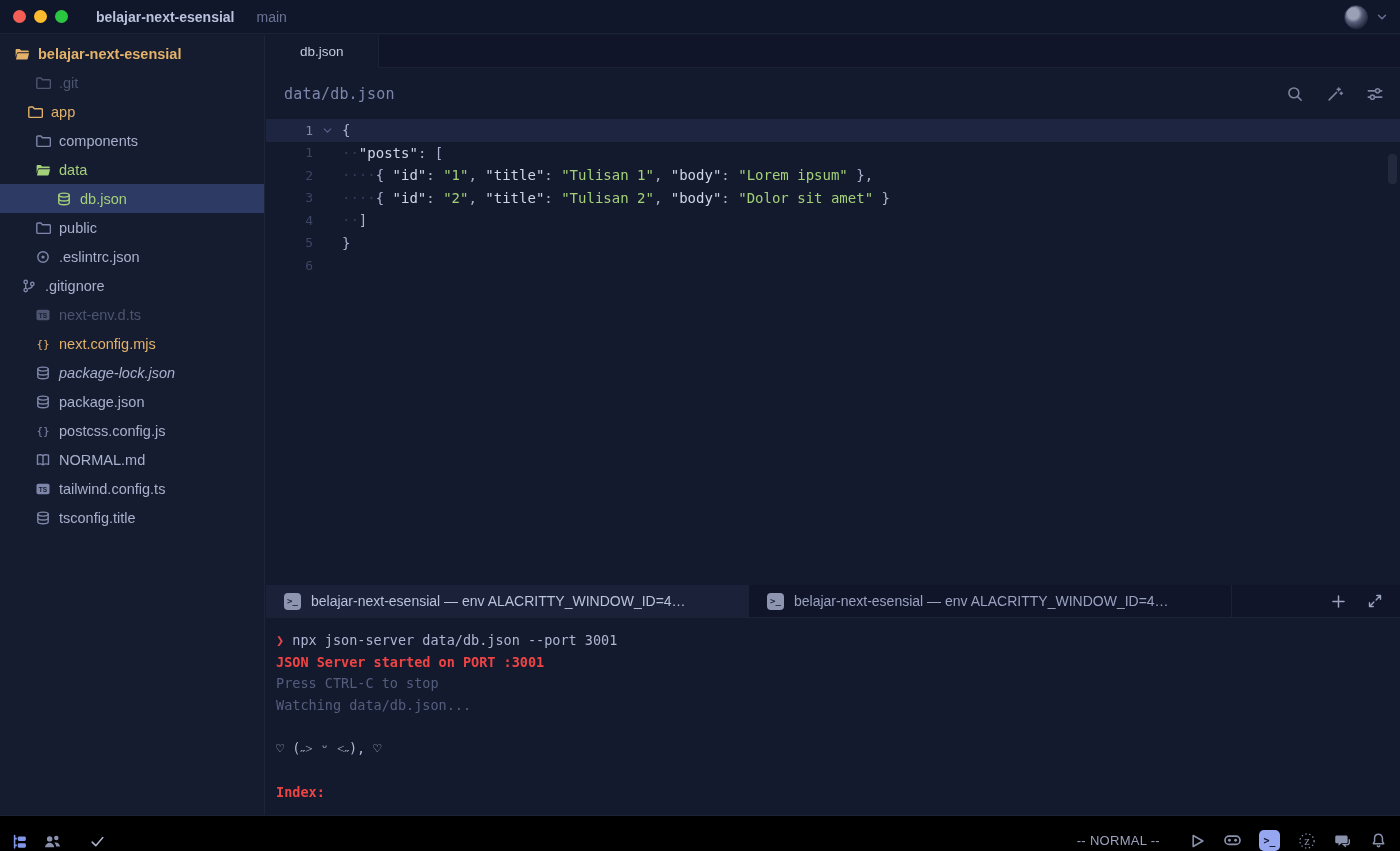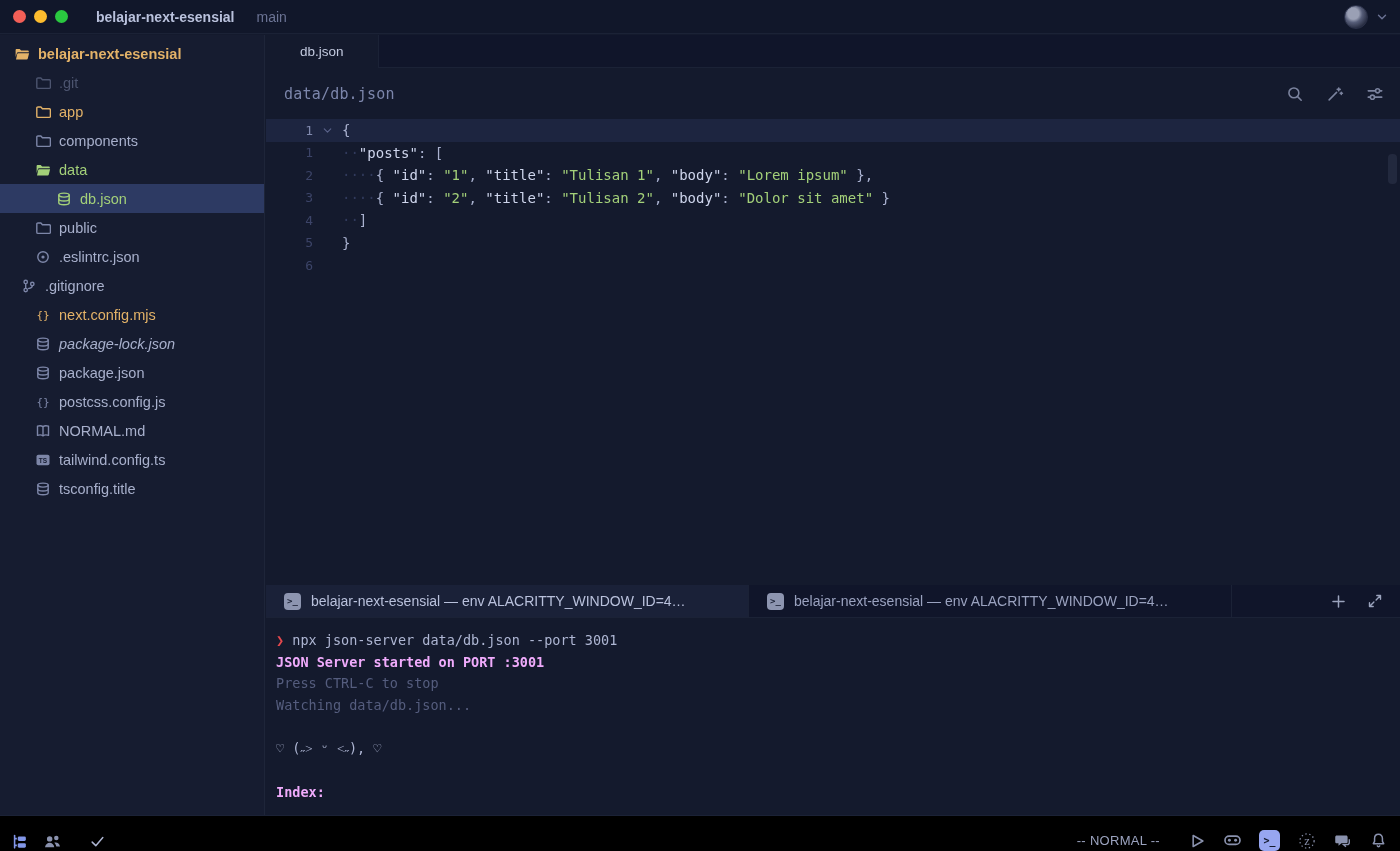--- a/index.html
+++ b/index.html
@@ -95,21 +95,21 @@
   .term-badge { width:17px; height:17px; border-radius:4px; background:#8d95b0; color:#1a2034;
                 font-family:"DejaVu Sans Mono", monospace; font-size:9px; font-weight:700;
                 display:flex; align-items:center; justify-content:center; flex:0 0 17px; }
   .term-actions { margin-left:auto; display:flex; align-items:center; gap:20px; padding-right:16px; }
   .term-action { width:17px; height:17px; color:#9aa3bd; display:flex; cursor:default; }
   .term-body { position:absolute; top:34px; left:0; right:0; bottom:0; padding:10px 0 0 10px;
                font-family:"DejaVu Sans Mono", monospace; font-size:13.5px; }
   .term-line { height:21.7px; white-space:pre; display:flex; align-items:center; }
   .tl-prompt { color:#e5484d; }
   .tl-cmd { color:#aeb6d3; }
-  .tl-bold { color:#f0abfc; font-weight:700; }
+  .tl-bold { color:#ef4444; font-weight:700; }
   .tl-dim { color:#555d7e; }
   .tl-normal { color:#aeb6d3; }
 
   
   .statusbar { position:absolute; left:0; right:0; bottom:0; height:36px; background:#000000;
                border-top:1px solid #1b2236; display:flex; align-items:flex-end; }
   .sb-left { display:flex; align-items:center; gap:14px; margin-left:10px; }
   .sb-right { margin-left:auto; display:flex; align-items:center; gap:17px; margin-right:12px; }
   .sb-btn { width:19px; height:19px; display:flex; align-items:center; justify-content:center;
             color:#8a92ae; cursor:default; }
@@ -155,21 +155,21 @@
           <span class="tree-label">belajar-next-esensial</span>
         </div>
         <div class="tree-row c-dim" style="padding-left: 35px;">
           <span class="ic">
             <svg width="16" height="16" viewBox="0 0 16 16" fill="none" stroke="currentColor" stroke-width="1.4" stroke-linecap="round" stroke-linejoin="round">
               <path d="M1.8 4.2c0-.7.5-1.2 1.2-1.2h2.9l1.5 1.7h6.8c.7 0 1.2.5 1.2 1.2v6.3c0 .7-.5 1.2-1.2 1.2H3c-.7 0-1.2-.5-1.2-1.2V4.2z"></path>
             </svg>
           </span>
           <span class="tree-label">.git</span>
         </div>
-        <div class="tree-row c-orange" style="padding-left: 35px;">
+        <div class="tree-row c-orange" style="padding-left: 27px;">
           <span class="ic">
             <svg width="16" height="16" viewBox="0 0 16 16" fill="none" stroke="currentColor" stroke-width="1.4" stroke-linecap="round" stroke-linejoin="round">
               <path d="M1.8 4.2c0-.7.5-1.2 1.2-1.2h2.9l1.5 1.7h6.8c.7 0 1.2.5 1.2 1.2v6.3c0 .7-.5 1.2-1.2 1.2H3c-.7 0-1.2-.5-1.2-1.2V4.2z"></path>
             </svg>
           </span>
           <span class="tree-label">app</span>
         </div>
         <div class="tree-row c-normal" style="padding-left: 35px;">
           <span class="ic">
             <svg width="16" height="16" viewBox="0 0 16 16" fill="none" stroke="currentColor" stroke-width="1.4" stroke-linecap="round" stroke-linejoin="round">
@@ -216,20 +216,29 @@
         <div class="tree-row c-normal" style="padding-left: 21px;">
           <span class="ic">
             <svg width="16" height="16" viewBox="0 0 16 16" fill="none" stroke="currentColor" stroke-width="1.4" stroke-linecap="round" stroke-linejoin="round">
               <circle cx="4.7" cy="3.9" r="1.7"></circle>
               <circle cx="4.7" cy="12.1" r="1.7"></circle>
               <circle cx="11.3" cy="5.9" r="1.7"></circle>
               <path d="M4.7 5.6v4.8M11.3 7.6c0 1.9-1.6 2.7-3.6 2.9"></path>
             </svg>
           </span>
           <span class="tree-label">.gitignore</span>
+        </div>
+        <div class="tree-row c-dim" style="padding-left: 35px;">
+          <span class="ic">
+            <svg width="16" height="16" viewBox="0 0 16 16">
+              <rect x="1.5" y="2.8" width="13" height="10.4" rx="1.8" fill="currentColor"></rect>
+              <text x="8" y="10.9" font-size="6.5" font-weight="700" text-anchor="middle" fill="#161c30" font-family="'Liberation Sans',sans-serif">TS</text>
+            </svg>
+          </span>
+          <span class="tree-label">next-env.d.ts</span>
         </div>
         <div class="tree-row c-orange" style="padding-left: 35px;">
           <span class="ic">
             <svg width="16" height="16" viewBox="0 0 16 16">
               <text x="8" y="12" font-size="11" text-anchor="middle" fill="currentColor" font-family="'DejaVu Sans Mono',monospace">{}</text>
             </svg>
           </span>
           <span class="tree-label">next.config.mjs</span>
         </div>
         <div class="tree-row c-normal" style="padding-left: 35px; font-style: italic;">

